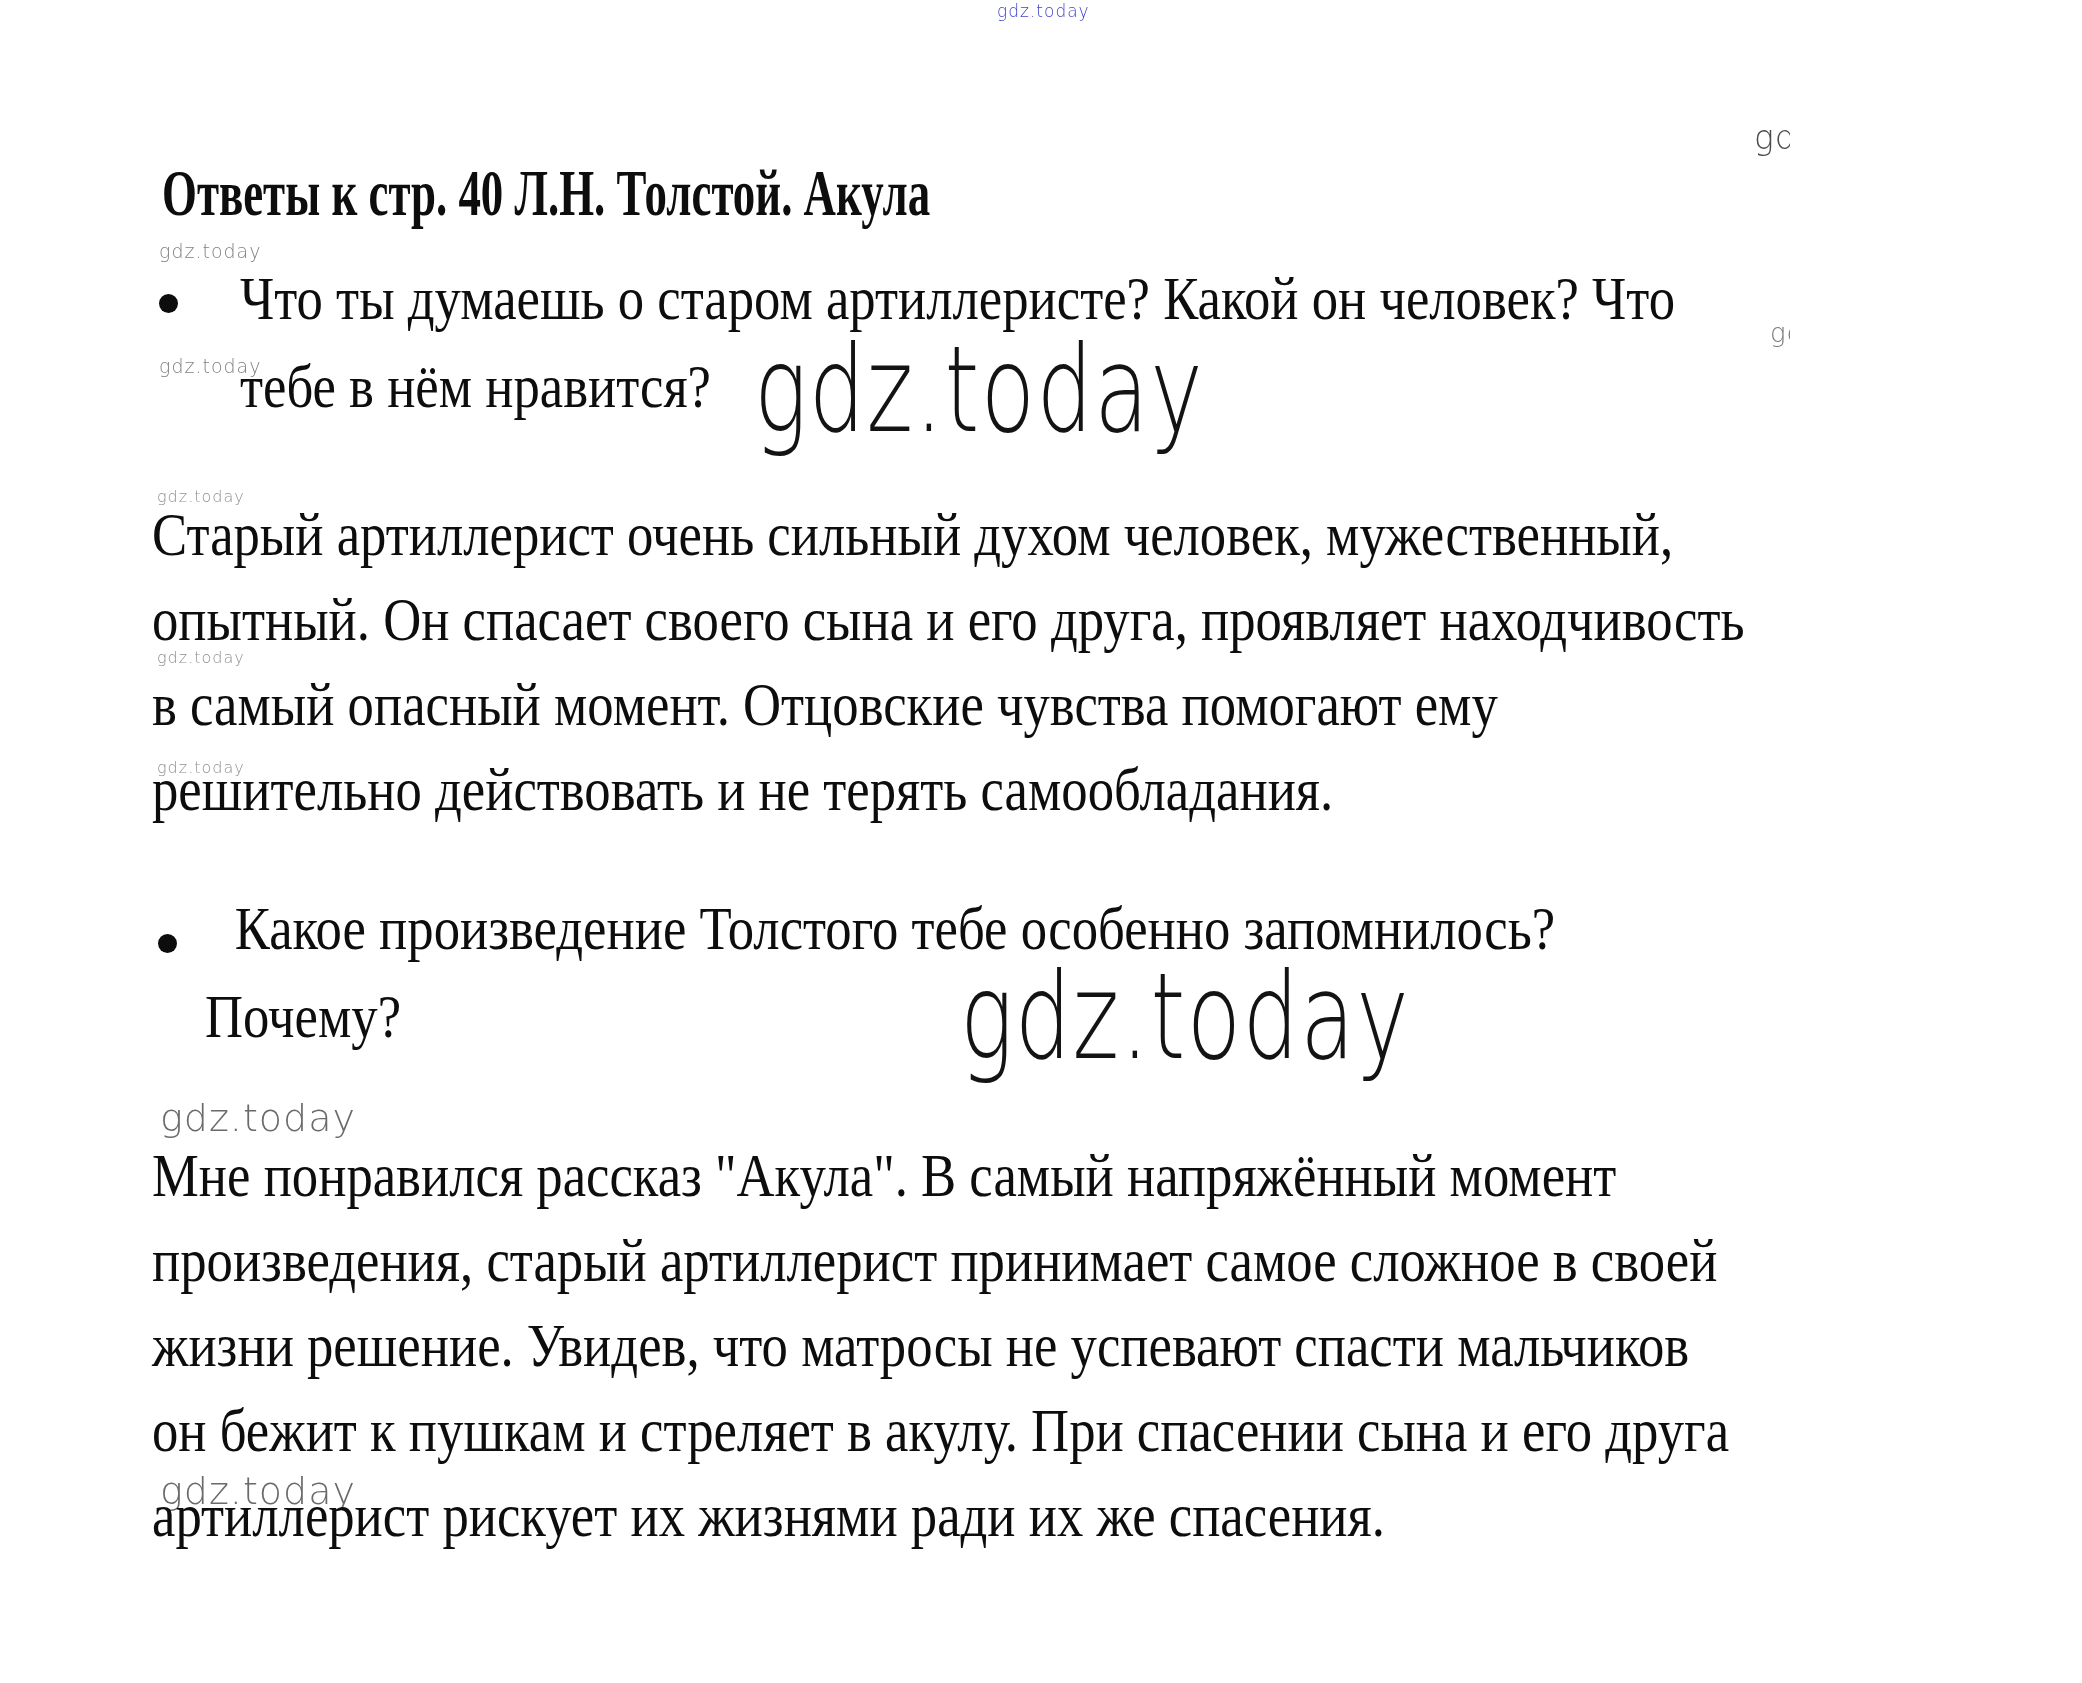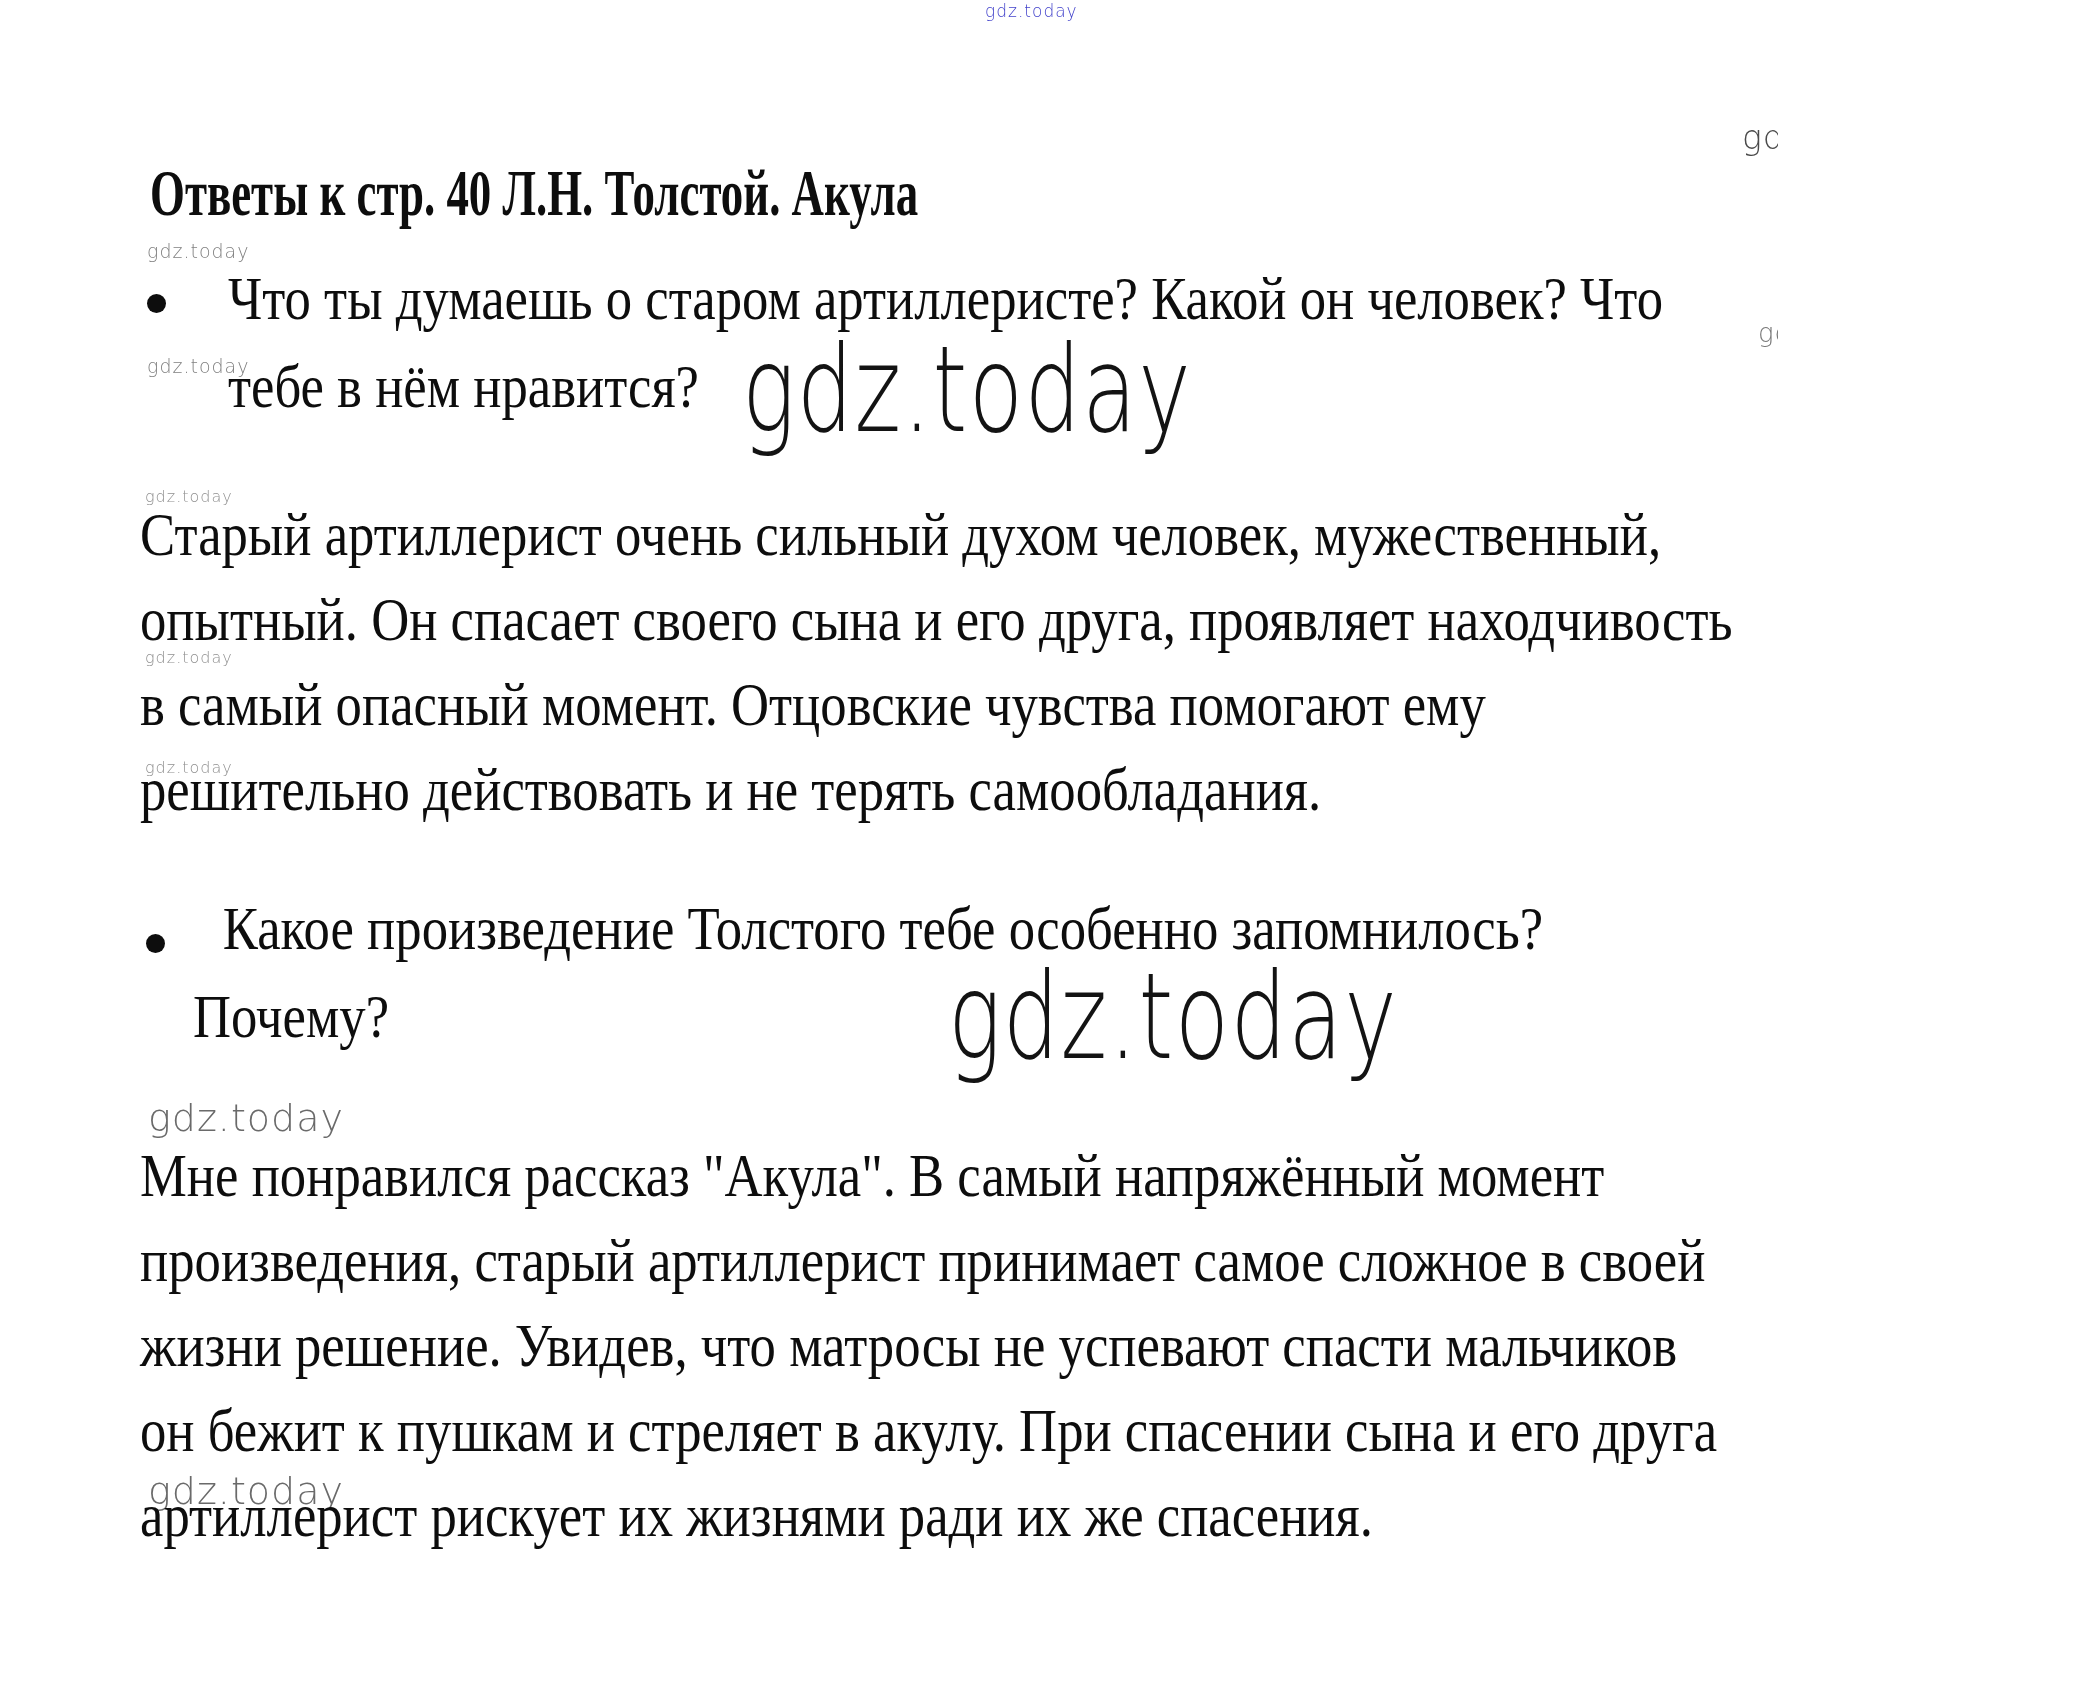--- a/index.html
+++ b/index.html
@@ -4,20 +4,21 @@
 <style>
   html, body { margin: 0; padding: 0; background: #ffffff; }
   .page {
     position: relative;
     width: 1778px;
     height: 1683px;
     background: #ffffff;
     overflow: hidden;
     font-family: "Liberation Serif", "DejaVu Serif", serif;
     color: #0d0d0d;
+    margin-left: 12px;
   }
 
   
   .wm {
     position: absolute;
     font-family: "DejaVu Sans", "Liberation Sans", sans-serif;
     font-weight: 300;
     letter-spacing: 1px;
     white-space: nowrap;
     user-select: none;

